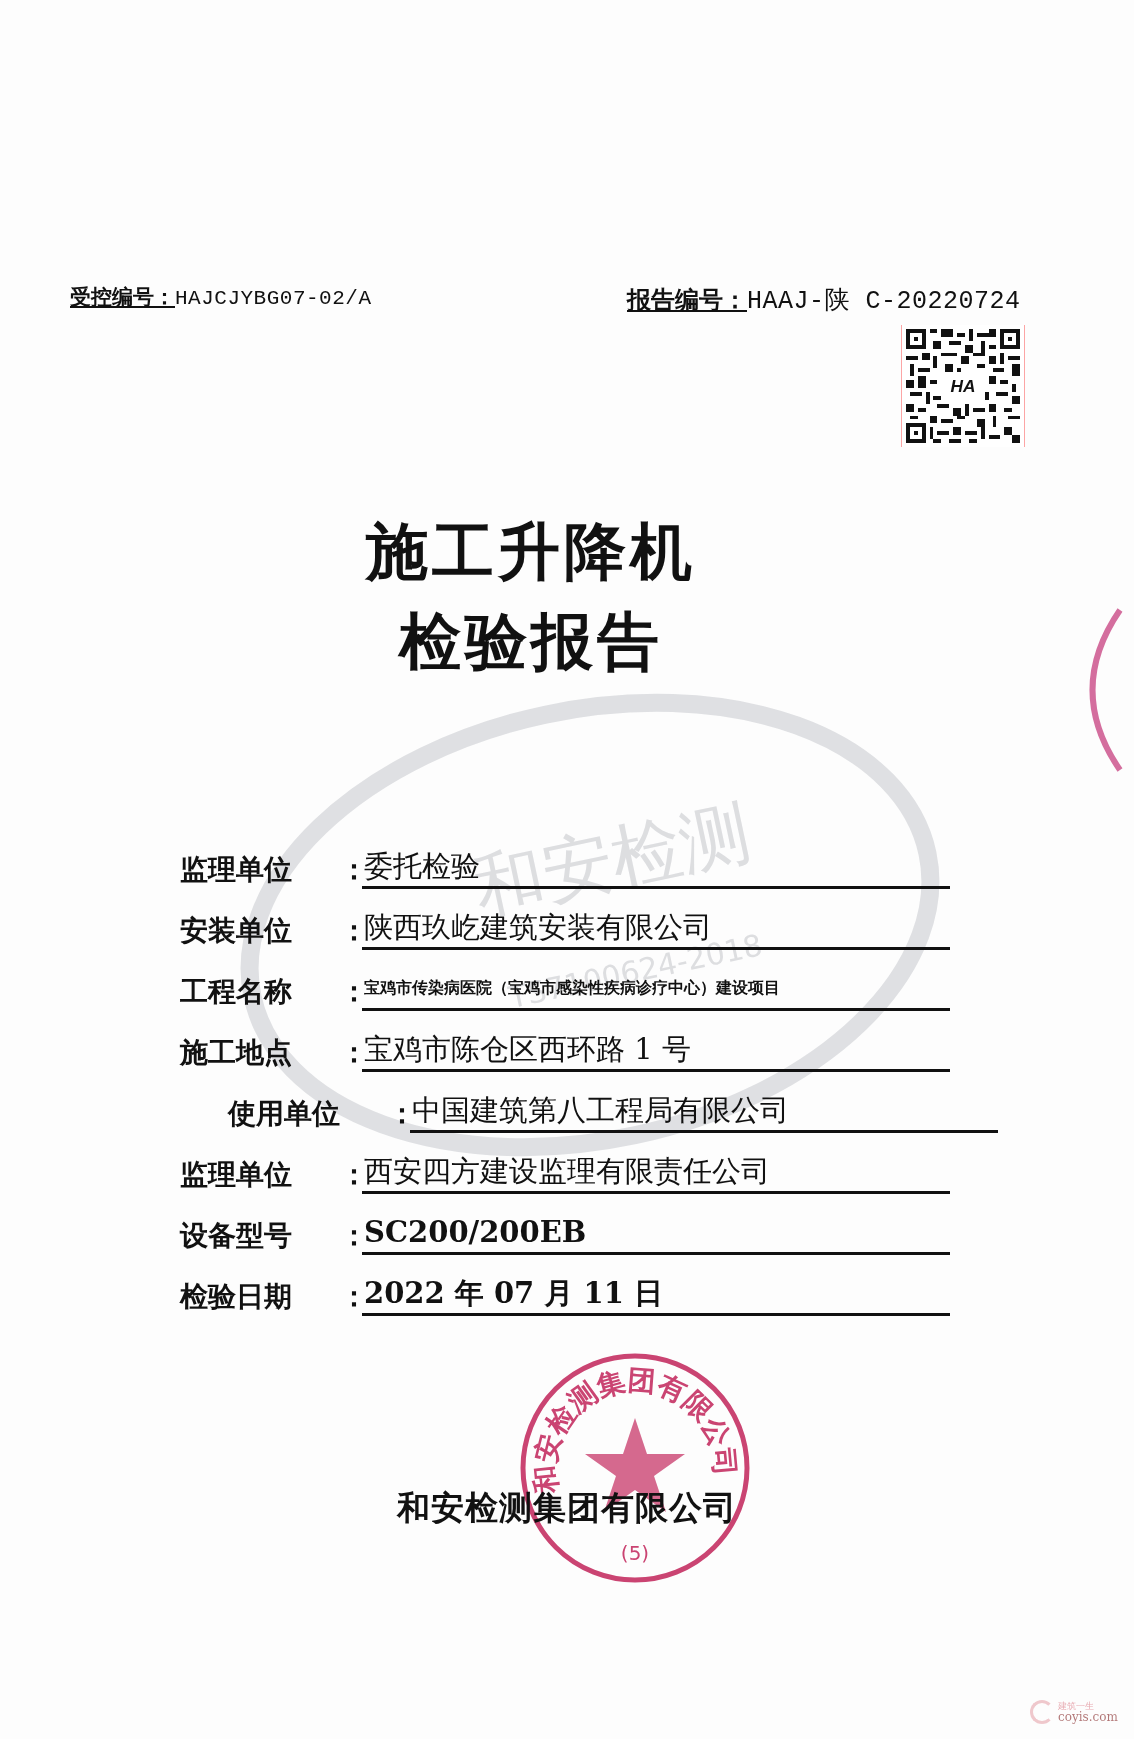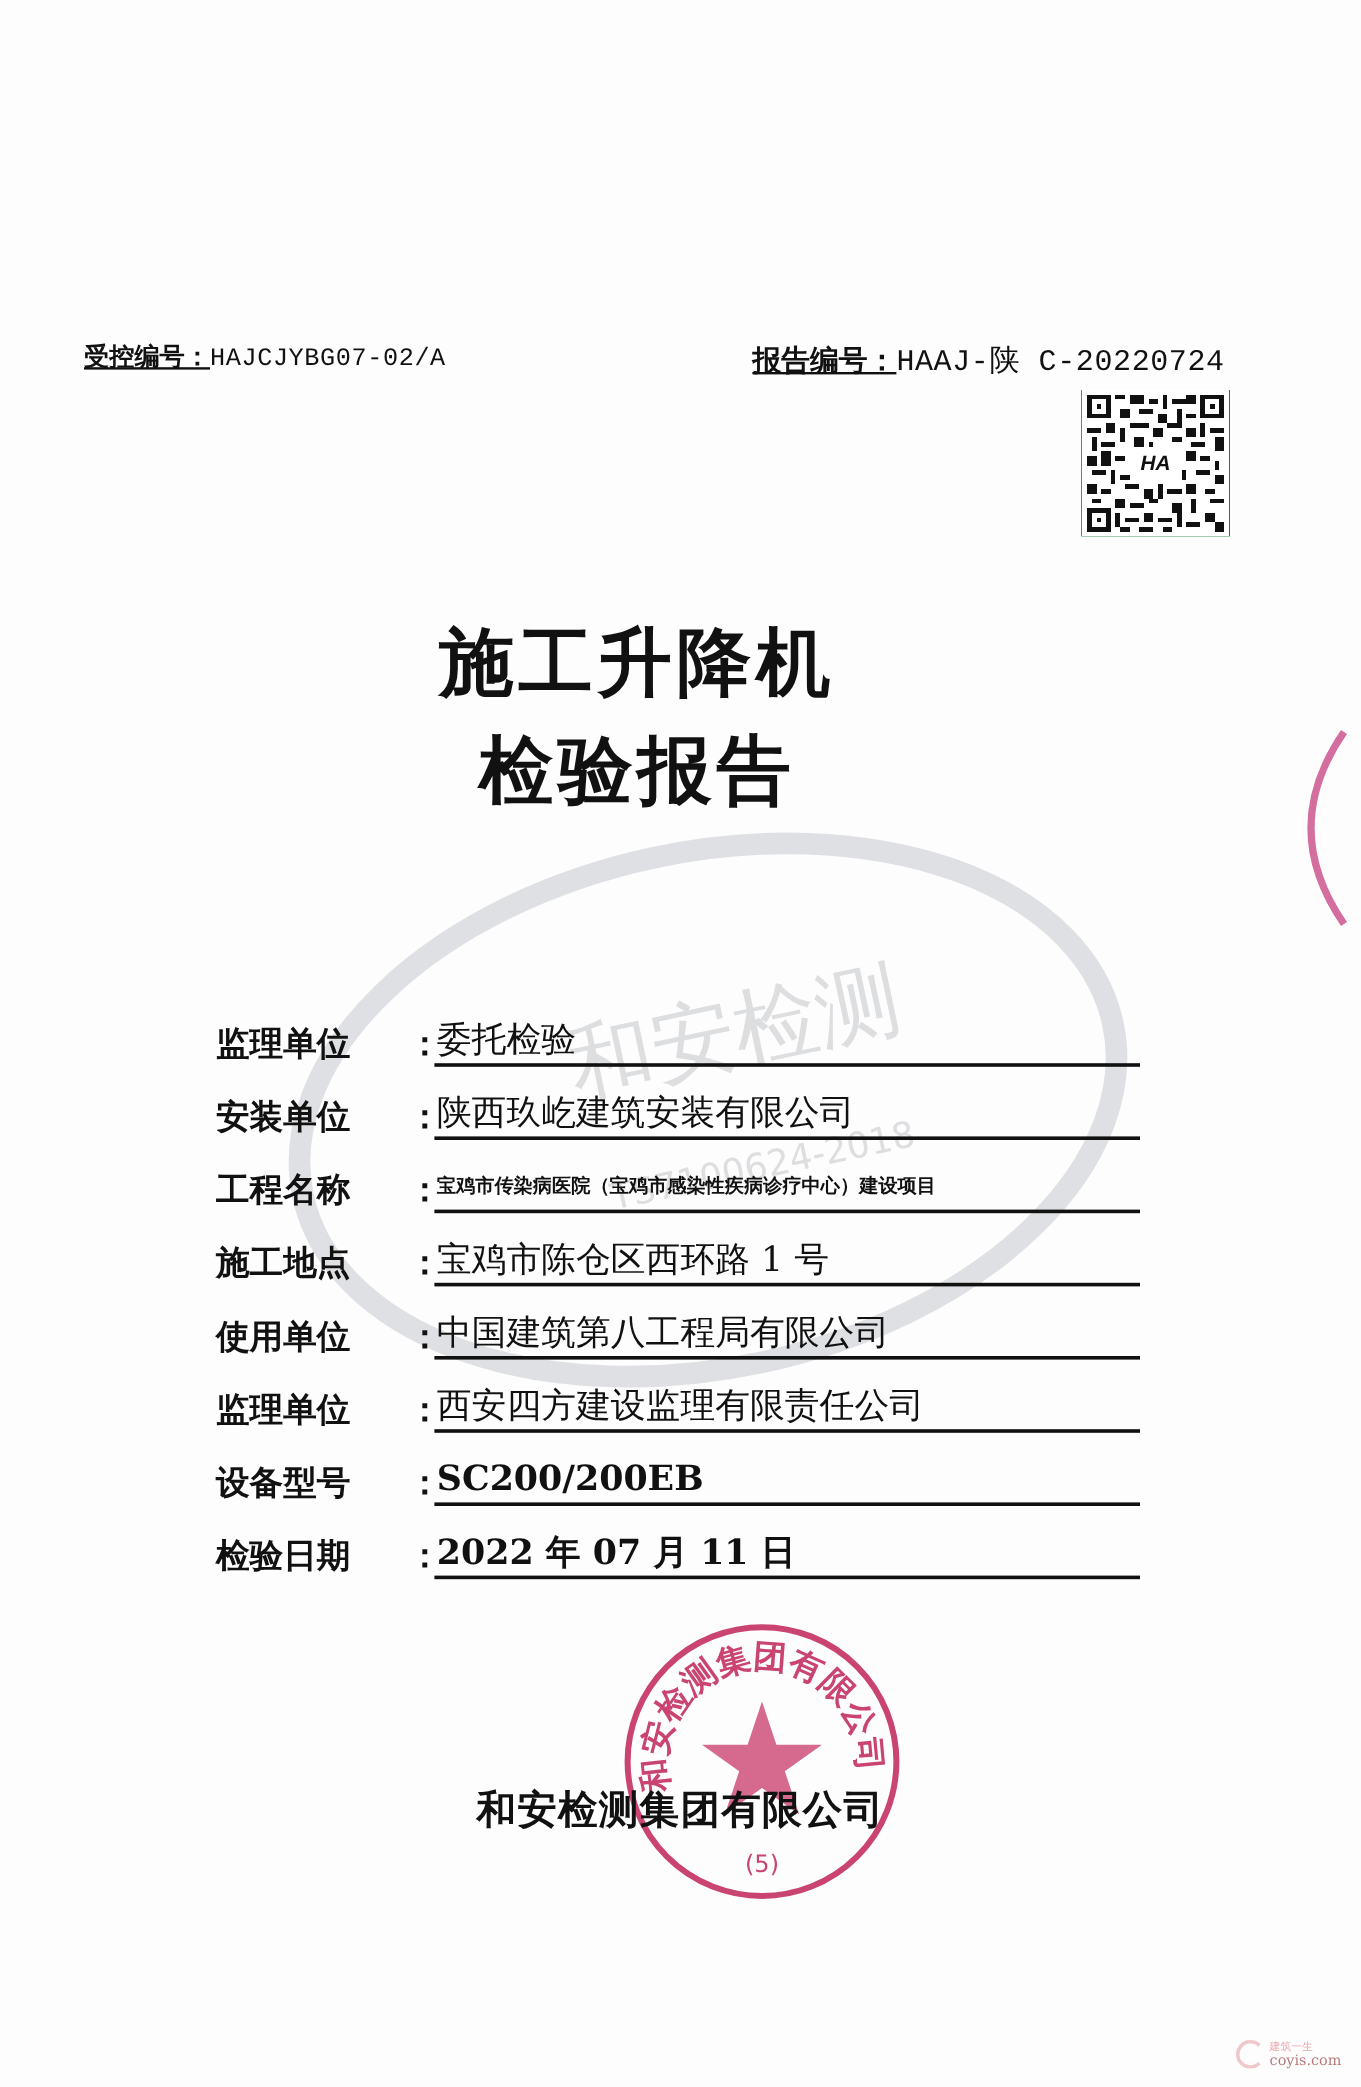--- a/index.html
+++ b/index.html
@@ -8,39 +8,39 @@
     font-family: "DejaVu Serif", "Liberation Serif", serif; color: #111;
   }
   .abs { position: absolute; }
   .hdr { font-size: 21px; font-weight: bold; white-space: nowrap; }
   .hdr .lab { font-family: "DejaVu Sans", sans-serif; text-decoration: underline; }
   .hdr .val { font-family: "Liberation Mono", "DejaVu Sans Mono", monospace; font-weight: normal; letter-spacing: 0.5px; }
   #ctrl-no { left: 70px; top: 283px; }
   #rpt-no { left: 627px; top: 283px; font-size: 24px; }
   #rpt-no .val { font-size: 25px; }
 
-  #qr { left: 901px; top: 325px; width: 124px; height: 122px; background: #15803d; }
+  #qr { left: 901px; top: 325px; width: 124px; height: 122px; background: #fca5a5; }
   #qr svg { width: 100%; height: 100%; display: block; }
 
   .title { left: 0; width: 1062px; text-align: center; font-family: "DejaVu Sans", sans-serif; font-weight: bold; font-size: 62px; letter-spacing: 4px; }
   #title1 { top: 510px; }
   #title2 { top: 600px; }
 
   
   #watermark { left: 230px; top: 690px; width: 720px; height: 470px; pointer-events: none; }
 
   .field { left: 180px; width: 770px; height: 44px; display: flex; align-items: flex-end; }
   .field .flab { font-family: "DejaVu Sans", sans-serif; font-weight: bold; font-size: 28px; white-space: nowrap; width: 160px; }
   .field .fcol { font-family: "DejaVu Sans", sans-serif; font-weight: bold; font-size: 28px; width: 22px; }
   .field .fval { flex: 1; border-bottom: 3px solid #111; font-size: 29px; white-space: nowrap; padding-left: 2px; line-height: 36px; height: 38px; font-family: "DejaVu Serif", serif; }
   .field .fval.small { font-size: 16px; font-family: "DejaVu Sans", sans-serif; font-weight: bold; }
   .field .fval.bold { font-weight: bold; }
 
   #f0 { top: 845px; } #f1 { top: 906px; } #f2 { top: 967px; } #f3 { top: 1028px; }
-  #f4 { top: 1089px; } #f5 { top: 1150px; } #f6 { top: 1211px; } #f7 { top: 1272px; }
+  #f4 { top: 1089px; margin-left: 48px; } #f5 { top: 1150px; } #f6 { top: 1211px; } #f7 { top: 1272px; }
 
   #company { left: 0; width: 1134px; top: 1486px; text-align: center; font-family: "DejaVu Sans", sans-serif; font-weight: bold; font-size: 33px; letter-spacing: 1px; z-index: 2; }
   #seal { left: 515px; top: 1348px; width: 240px; height: 240px; z-index: 1; opacity: 0.85; }
   #edge-seal { left: 1060px; top: 600px; width: 74px; height: 180px; }
 
   #footer-logo { left: 1030px; top: 1700px; display: flex; align-items: center; gap: 4px; opacity: 0.6; }
   #footer-logo .ic { width: 18px; height: 18px; border: 3px solid #e7a5ad; border-right-color: transparent; border-radius: 50%; }
   #footer-logo .t1 { font-size: 9px; color: #d9707c; font-family: "DejaVu Sans", sans-serif; line-height: 10px; }
   #footer-logo .t2 { font-size: 12px; color: #7f1d1d; font-family: "DejaVu Serif", serif; line-height: 13px; }
 </style>

